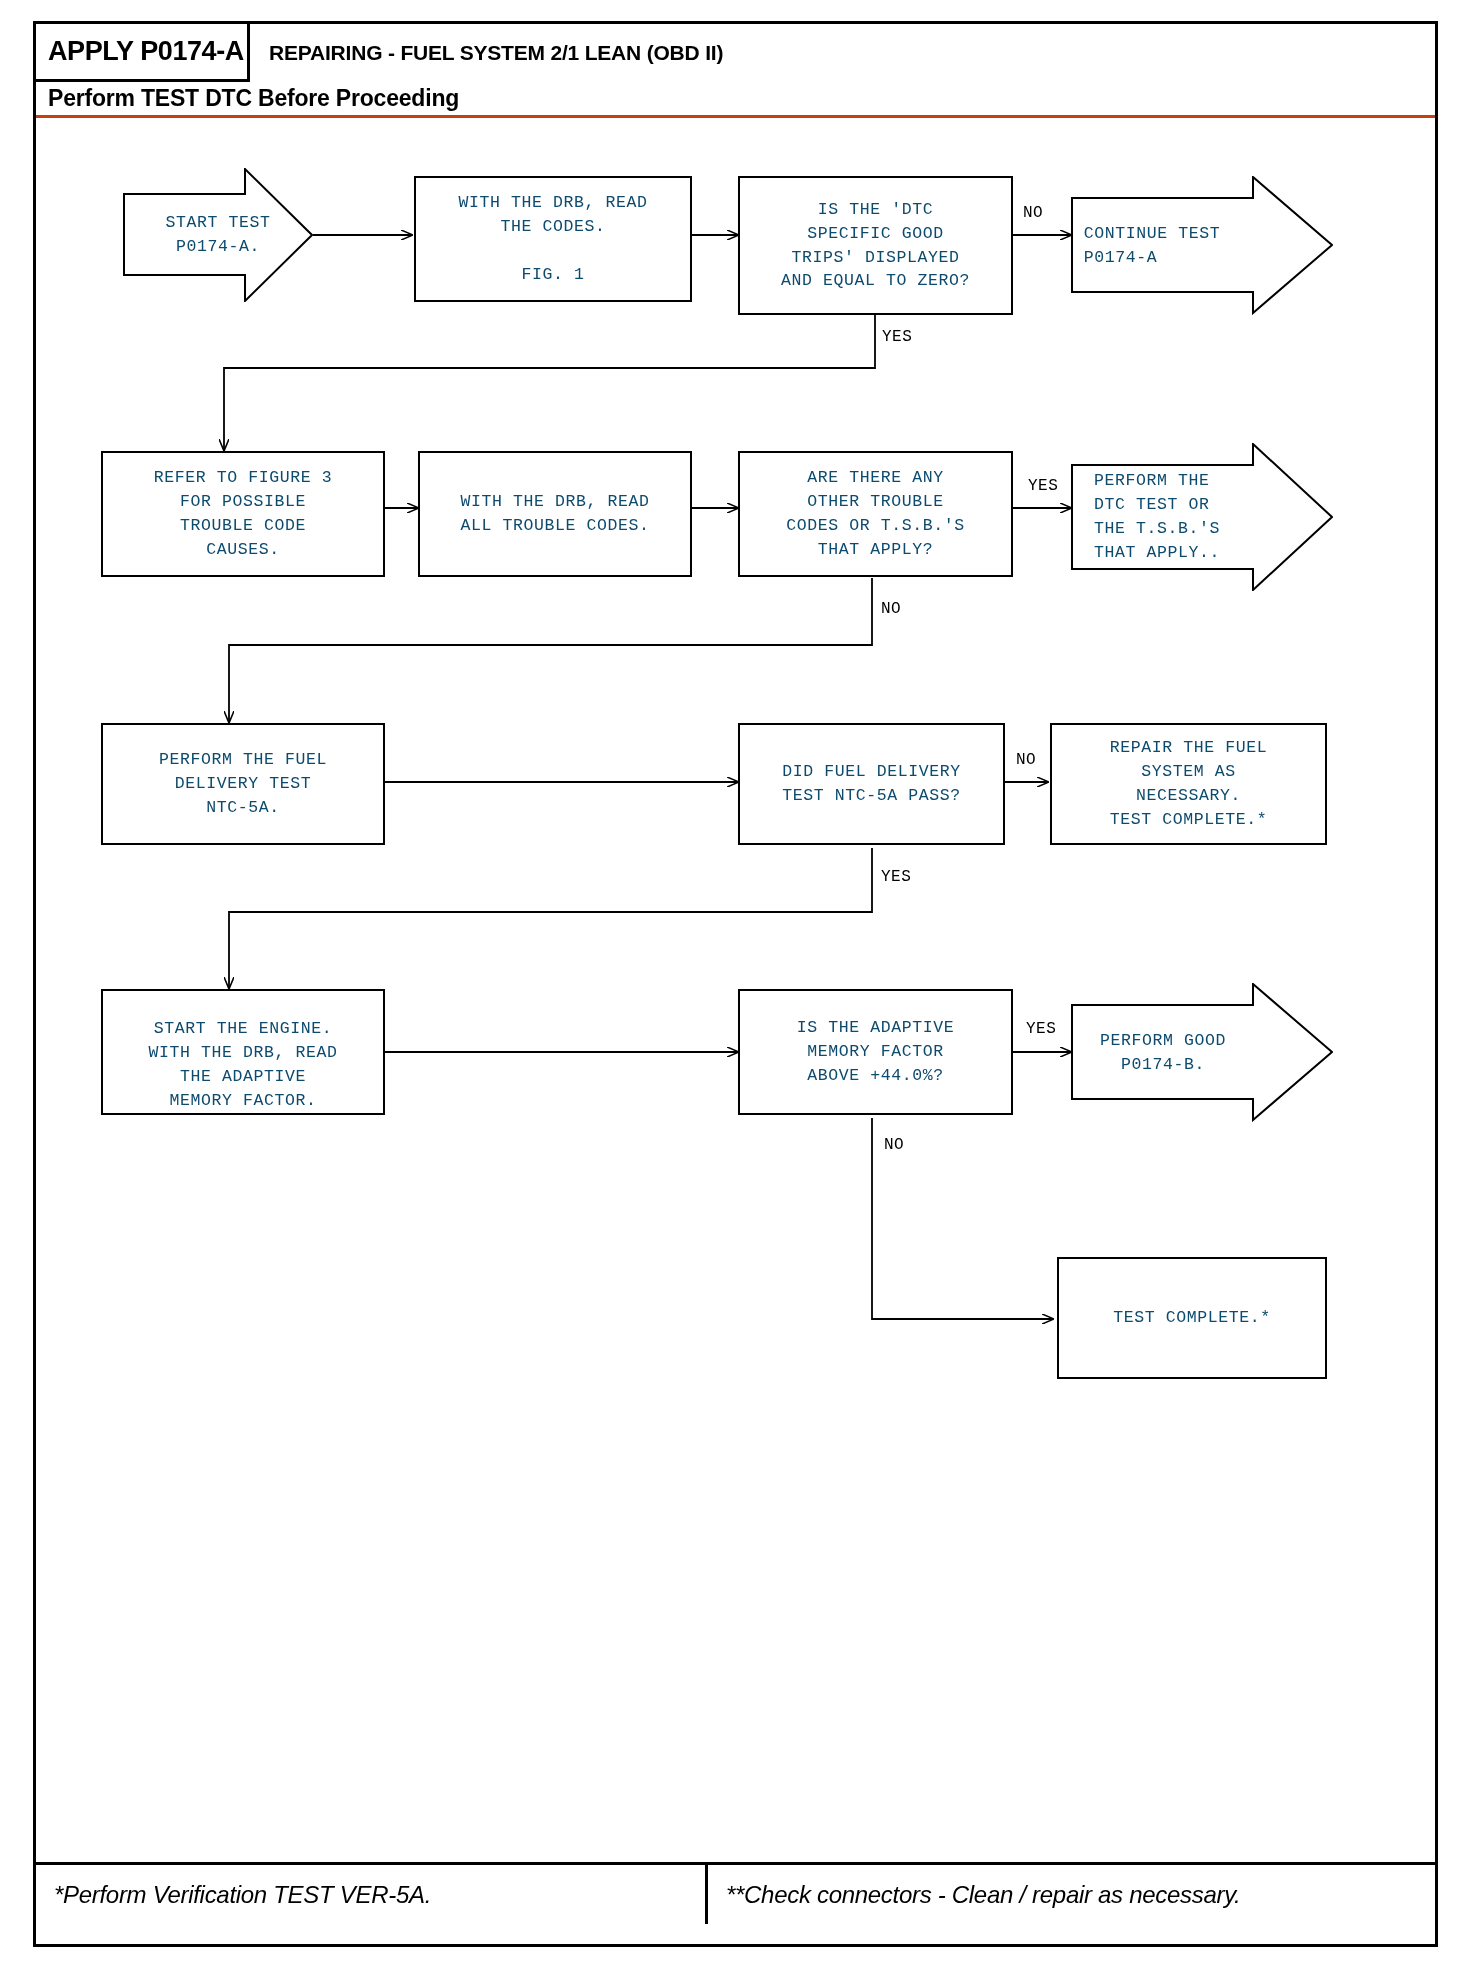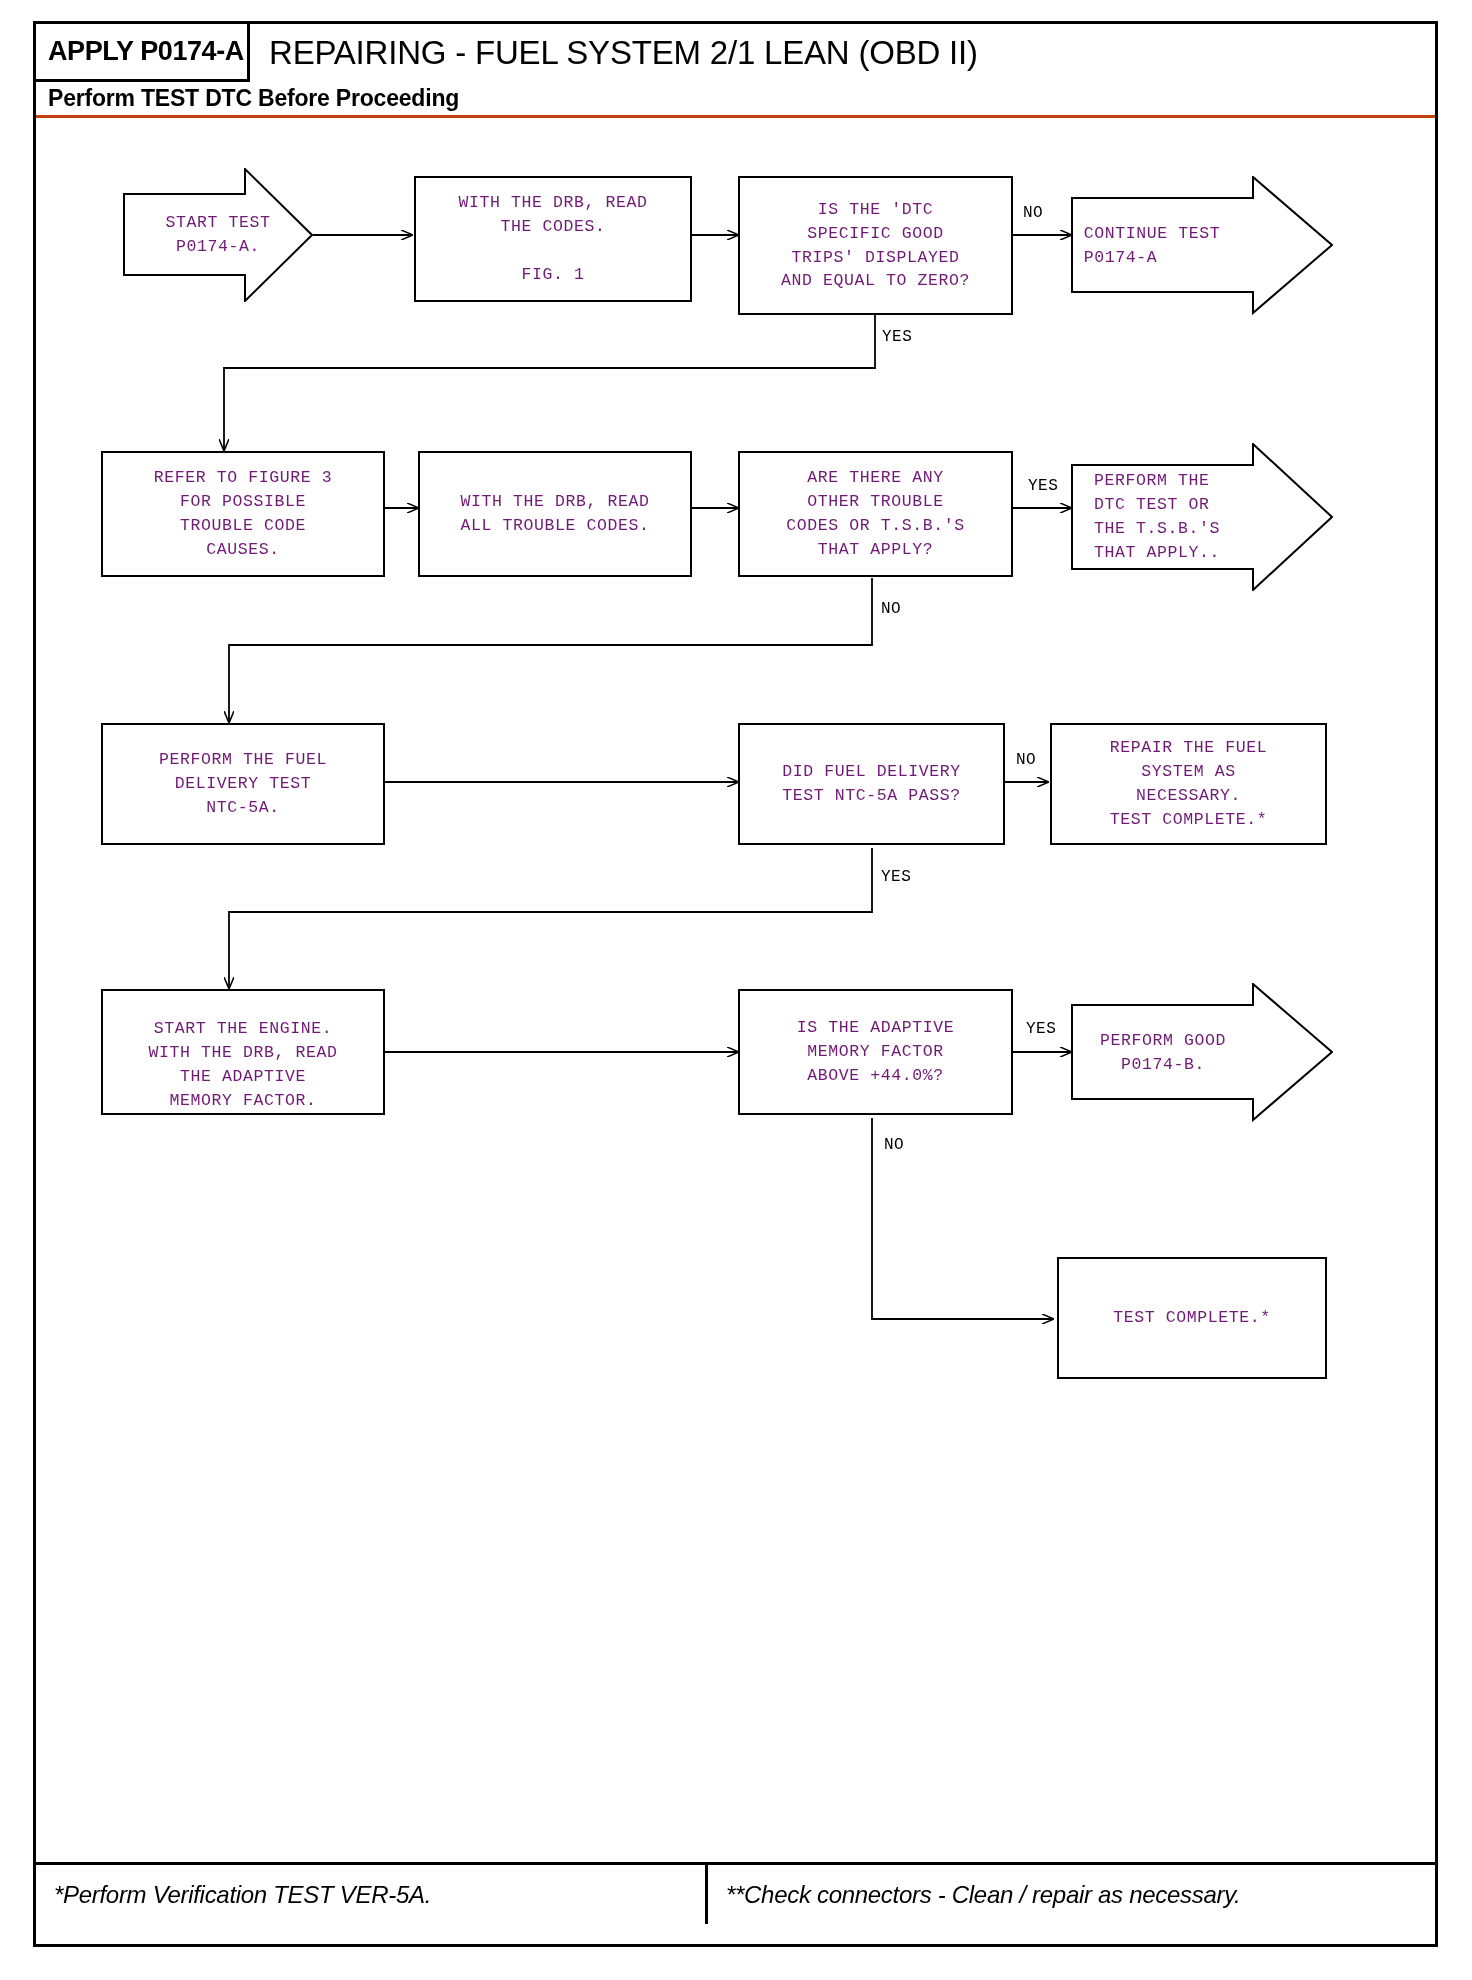--- a/index.html
+++ b/index.html
@@ -8,41 +8,41 @@
   
   #page{position:relative;width:1472px;height:1980px;background:#fff;overflow:hidden;}
   #frame{position:absolute;left:33px;top:21px;width:1405px;height:1926px;border:3px solid #000;box-sizing:border-box;}
 
   
   #hdr-row{position:absolute;left:36px;top:24px;width:1399px;height:58px;}
   #hdr-code{position:absolute;left:0px;top:0px;width:214px;height:58px;border-right:3px solid #000;border-bottom:3px solid #000;box-sizing:border-box;
             display:flex;align-items:center;padding-left:12px;}
   #hdr-code span{font-size:27px;font-weight:bold;letter-spacing:-.4px;}
   #hdr-title{position:absolute;left:214px;top:0px;width:1185px;height:58px;display:flex;align-items:center;padding-left:19px;box-sizing:border-box;}
-  #hdr-title span{font-size:33px;font-weight:normal;letter-spacing:-.2px;}
+  #hdr-title span{font-size:21px;font-weight:bold;letter-spacing:-.2px;}
   #hdr-sub{position:absolute;left:36px;top:82px;width:1399px;height:36px;border-bottom:3px solid #c2410c;box-sizing:border-box;
            display:flex;align-items:center;padding-left:12px;}
   #hdr-sub span{font-size:23px;font-weight:bold;letter-spacing:-.2px;}
 
   
   #ftr{position:absolute;left:36px;top:1862px;width:1399px;height:62px;border-top:3px solid #000;box-sizing:border-box;display:flex;}
   .ftr-cell{height:100%;display:flex;align-items:center;box-sizing:border-box;}
   #ftr-left{width:672px;padding-left:18px;border-right:3px solid #000;}
   #ftr-right{width:727px;padding-left:18px;}
   .ftr-cell span{font-size:24px;font-weight:normal;font-style:italic;letter-spacing:-.3px;}
 
   
   #canvas{position:absolute;left:0;top:0;width:1472px;height:1980px;}
   #canvas svg{position:absolute;left:0;top:0;}
 
   
   .node{position:absolute;box-sizing:border-box;display:flex;align-items:center;justify-content:center;}
   .node.rect{border:2px solid #000;background:#fff;}
   .node .txt{font-family:"Liberation Mono","DejaVu Sans Mono",monospace;font-size:16.5px;line-height:1.45;
-             letter-spacing:.6px;color:#701a75;text-align:center;white-space:pre;}
+             letter-spacing:.6px;color:#0c4a6e;text-align:center;white-space:pre;}
   .node.left .txt{text-align:left;}
   .node.arrowbox{background:transparent;border:none;}
   .node.arrowbox .txt{position:relative;z-index:2;}
   .node.arrowbox svg.shape{position:absolute;left:0;top:0;z-index:1;}
 
   .edgelabel{position:absolute;font-family:"Liberation Mono","DejaVu Sans Mono",monospace;font-size:16px;
              letter-spacing:.5px;color:#000;white-space:pre;}
 </style>
 </head>
 <body>

